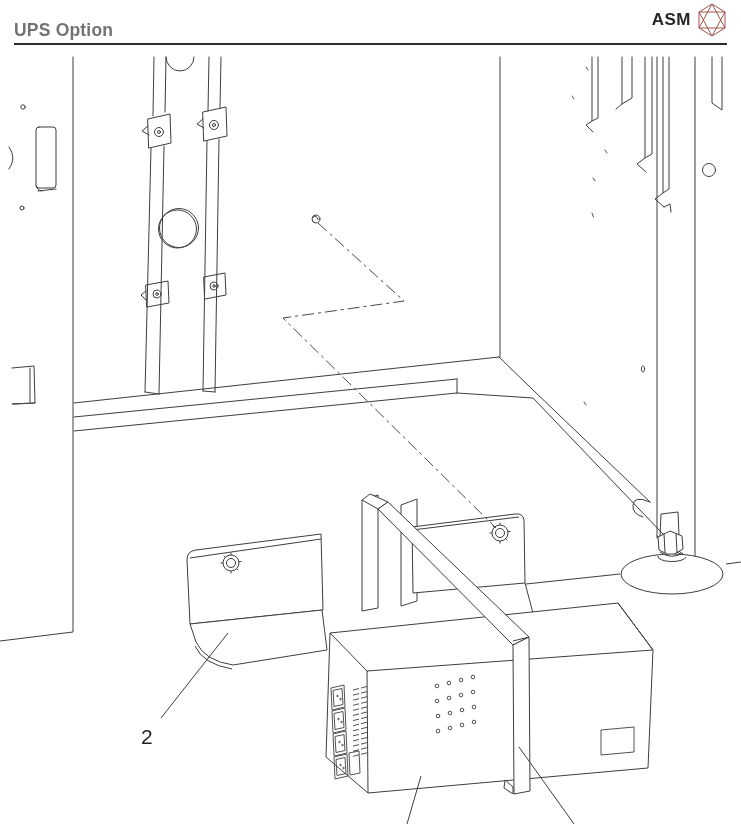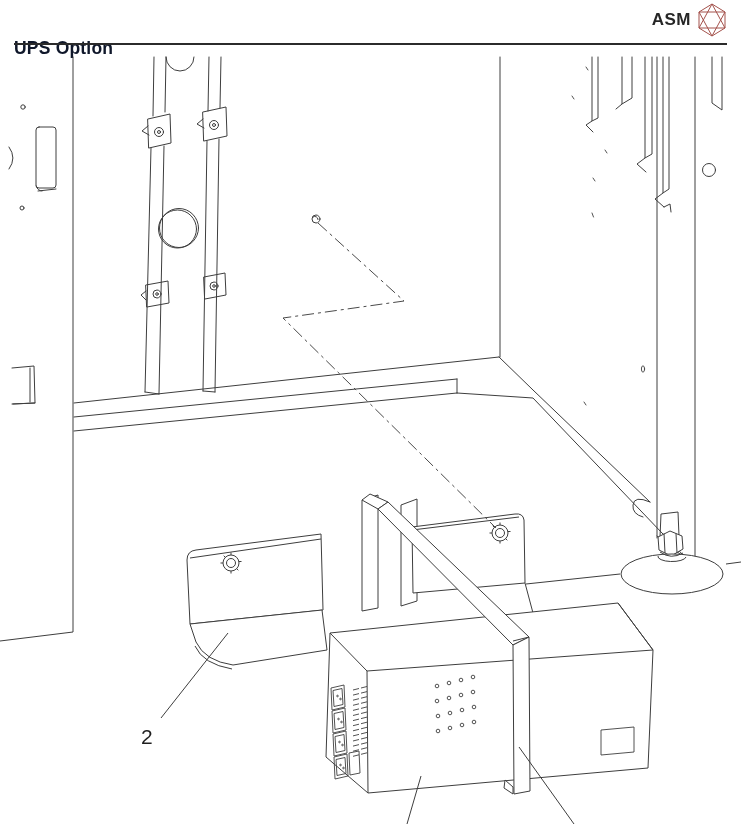--- a/index.html
+++ b/index.html
@@ -3,21 +3,21 @@
 <meta charset="utf-8">
 <style>
   html,body{margin:0;padding:0;}
   body{
     width:741px;height:824px;background:#ffffff;position:relative;
     font-family:"Liberation Sans", sans-serif;overflow:hidden;
   }
   .page-header{position:absolute;left:0;top:0;width:741px;height:50px;}
   .page-title{
     position:absolute;left:14px;top:20px;font-size:17.5px;font-weight:bold;
-    color:#0f172a;letter-spacing:.2px;margin-top:18px;
+    color:#737373;letter-spacing:.2px;
   }
   .title-rule{position:absolute;left:14px;top:43px;width:713px;height:2px;background:#2b2b2b;}
   .brand{position:absolute;right:14px;top:3px;display:flex;align-items:center;gap:6px;}
   .brand-text{font-size:17px;font-weight:700;color:#262626;letter-spacing:.5px;}
   .diagram-wrap{position:absolute;left:0;top:0;width:741px;height:824px;}
   svg{display:block;}
   .callout-text{font-size:21px;fill:#1f1f1f;font-family:"Liberation Sans",sans-serif;}
 </style>
 </head>
 <body>

